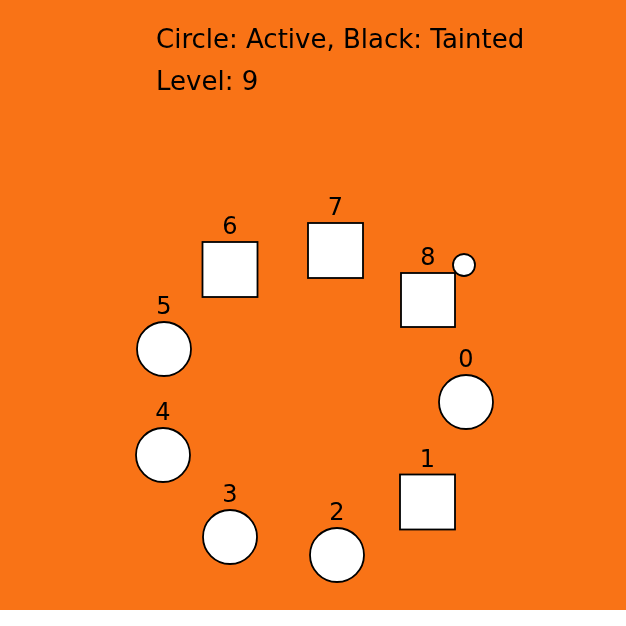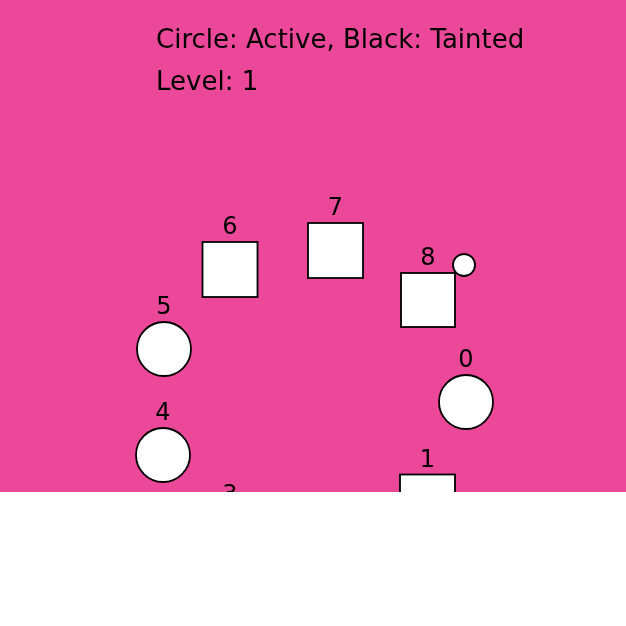--- a/index.html
+++ b/index.html
@@ -3,22 +3,22 @@
 <meta charset="utf-8">
 <style>
   html, body {
     margin: 0;
     padding: 0;
     background: #ffffff;
   }
   .page {
     position: relative;
     width: 626px;
-    height: 492px;
-    background: #ec4899;
+    height: 610px;
+    background: #f97316;
     overflow: hidden;
     font-family: "DejaVu Sans", sans-serif;
   }
   .legend {
     position: absolute;
     left: 156px;
     top: 18px;
     font-size: 26px;
     line-height: 42px;
     color: #000000;
@@ -33,21 +33,21 @@
     top: 0;
   }
 </style>
 </head>
 <body>
 
 <div class="page">
 
   <div class="legend">
     <div class="legend-line">Circle: Active, Black: Tainted</div>
-    <div class="legend-line">Level: 1</div>
+    <div class="legend-line">Level: 9</div>
   </div>
 
   <svg class="diagram" id="diagram" xmlns="http://www.w3.org/2000/svg" width="626" height="626" viewBox="0 0 626 626">
       <g>
         <circle cx="466" cy="402" r="27" fill="#ffffff" stroke="#000000" stroke-width="1.8"></circle>
         <text x="466" y="367" text-anchor="middle" font-size="24" font-family="&quot;DejaVu Sans&quot;, sans-serif" fill="#000000">0</text>
       </g>
       <g>
         <rect x="400" y="474.5" width="55" height="55" fill="#ffffff" stroke="#000000" stroke-width="1.8"></rect>
         <text x="427.5" y="466.5" text-anchor="middle" font-size="24" font-family="&quot;DejaVu Sans&quot;, sans-serif" fill="#000000">1</text>

